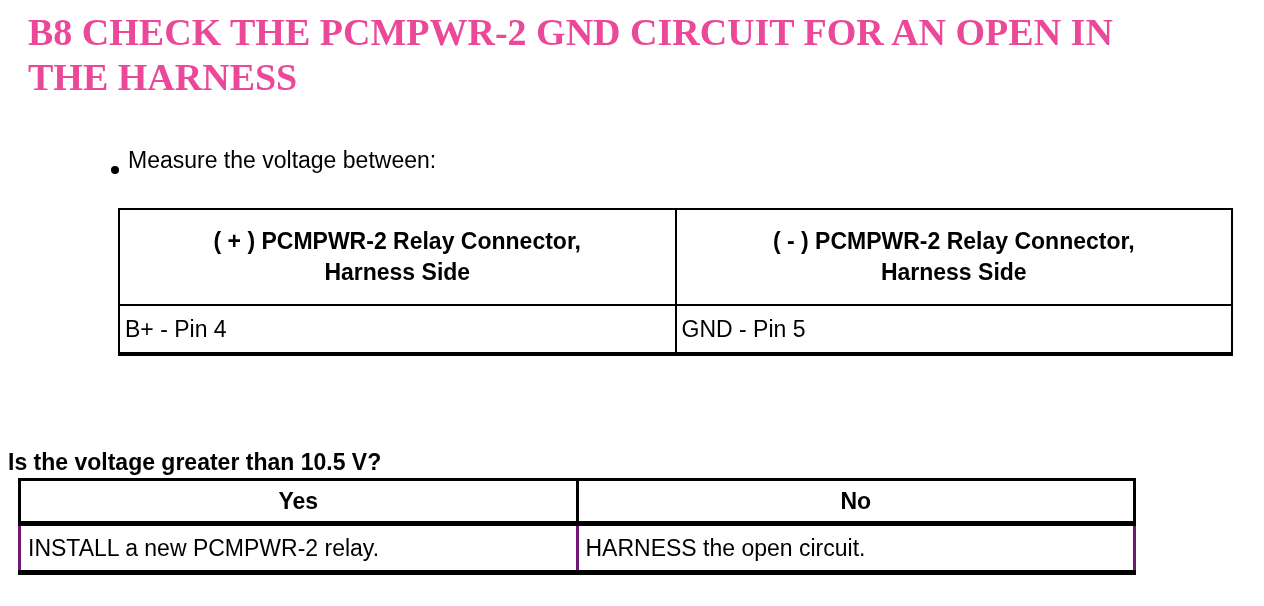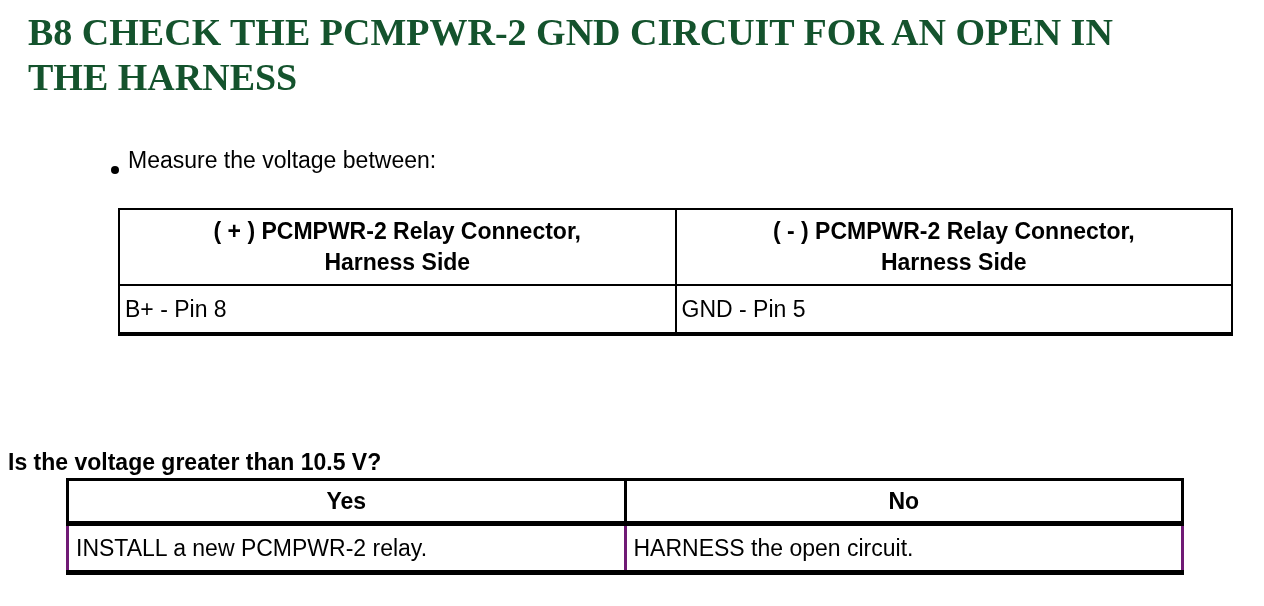--- a/index.html
+++ b/index.html
@@ -20,21 +20,21 @@
     position: absolute;
     left: 28px;
     top: 10px;
     width: 1145px;
     margin: 0;
     font-family: "Liberation Serif", serif;
     font-weight: bold;
     font-size: 38px;
     line-height: 45px;
     letter-spacing: 0px;
-    color: #14532d;
+    color: #ec4899;
   }
 
   .bullet-row {
     position: absolute;
     left: 111px;
     top: 146px;
     display: flex;
     align-items: flex-end;
     font-size: 23px;
     line-height: 28px;
@@ -64,21 +64,21 @@
     border-bottom: 4px solid #000000;
   }
   .meas-table th {
     width: 50%;
     border: 2px solid #000000;
     font-size: 23px;
     font-weight: bold;
     line-height: 31px;
     text-align: center;
     vertical-align: middle;
-    padding: 6px 4px;
+    padding: 16px 4px;
   }
   .meas-table th .hline { display: block; }
   .meas-table td {
     width: 50%;
     border: 2px solid #000000;
     font-size: 23px;
     font-weight: normal;
     height: 46px;
     vertical-align: middle;
     text-align: left;
@@ -94,21 +94,20 @@
     line-height: 28px;
   }
 
   .dec-table {
     position: absolute;
     left: 18px;
     top: 478px;
     width: 1118px;
     border: 3px solid #000000;
     border-bottom: 5px solid #000000;
-    margin-left: 48px;
   }
   .dec-table th {
     width: 50%;
     border: 3px solid #000000;
     border-bottom: 5px solid #000000;
     font-size: 23px;
     font-weight: bold;
     height: 40px;
     text-align: center;
     vertical-align: middle;
@@ -145,21 +144,21 @@
           <span class="hline">Harness Side</span>
         </th>
         <th>
           <span class="hline">( - ) PCMPWR-2 Relay Connector,</span>
           <span class="hline">Harness Side</span>
         </th>
       </tr>
     </thead>
     <tbody>
       <tr>
-        <td>B+ - Pin 8</td>
+        <td>B+ - Pin 4</td>
         <td>GND - Pin 5</td>
       </tr>
     </tbody>
   </table>
 
   <div class="question">Is the voltage greater than 10.5 V?</div>
 
   <table class="dec-table">
     <thead>
       <tr>

